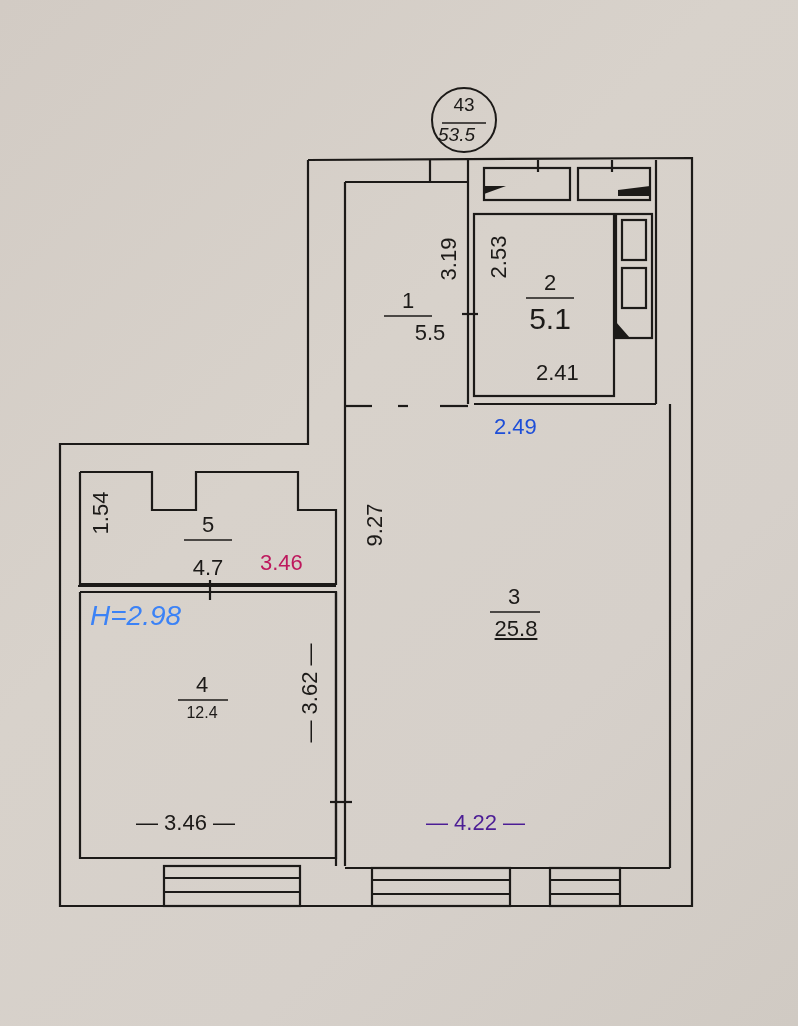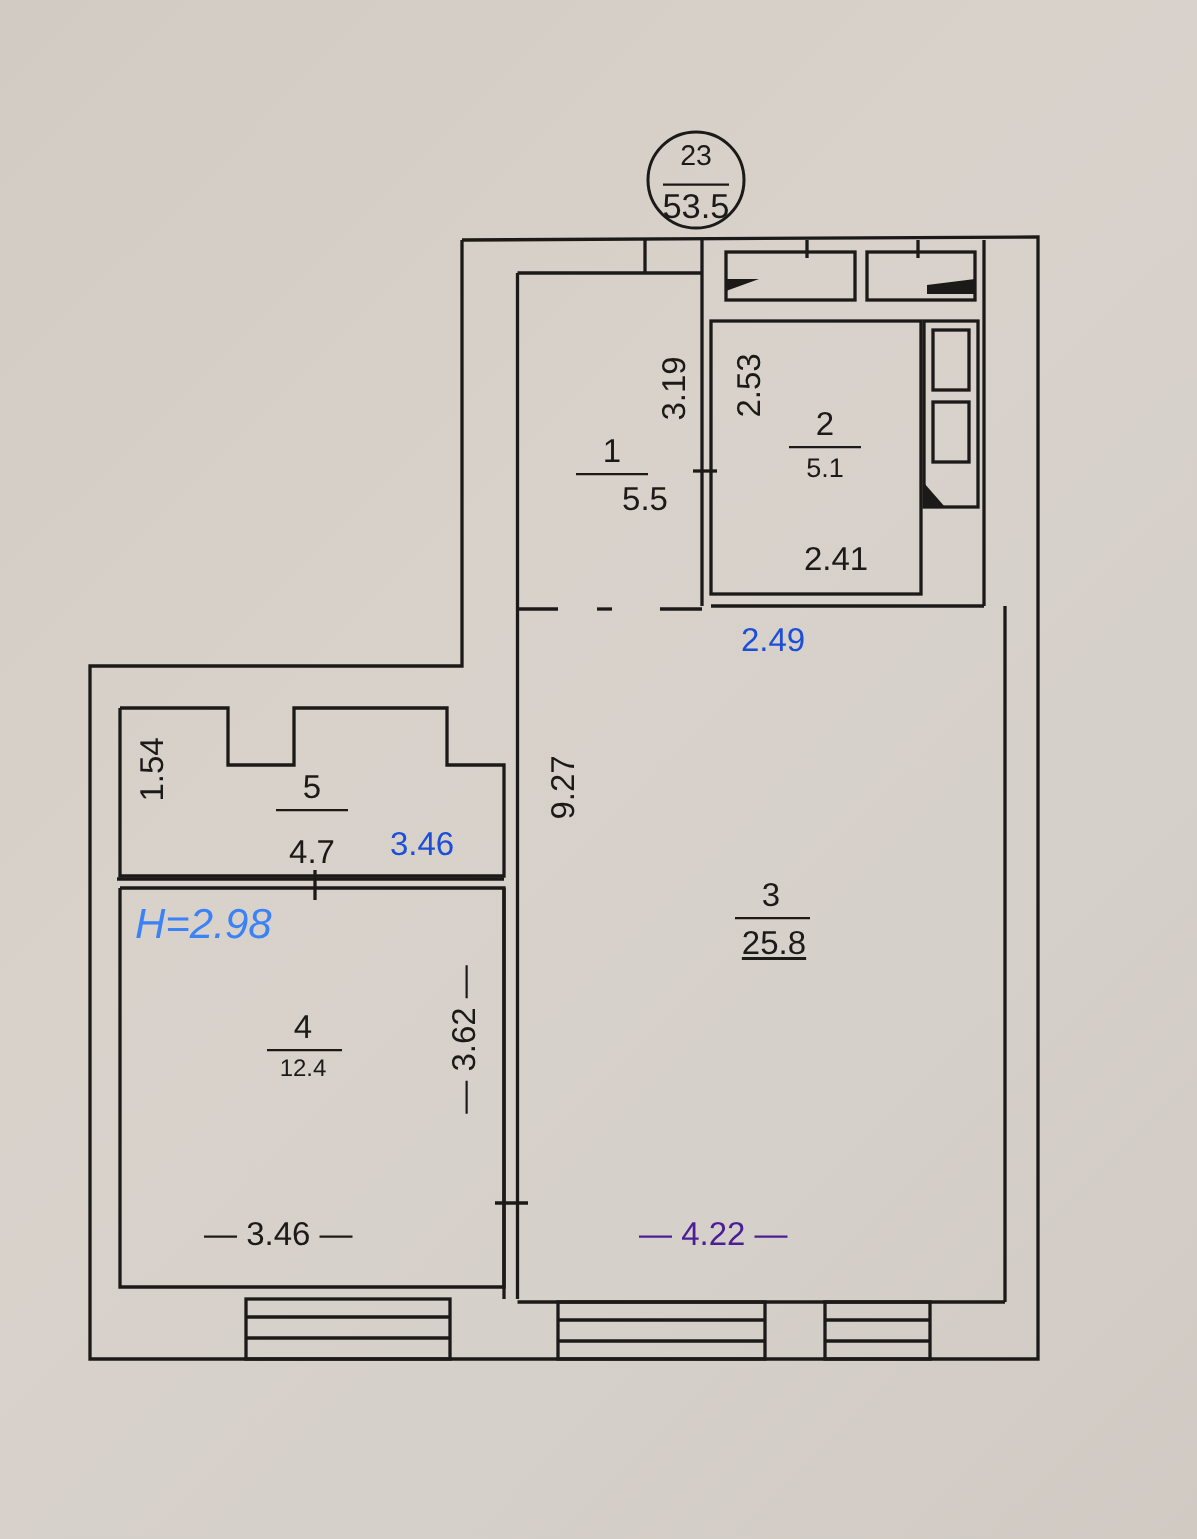--- a/index.html
+++ b/index.html
@@ -80,43 +80,43 @@
   <g stroke="#1c1a18" stroke-width="1.5">
     <line x1="384" y1="316" x2="432" y2="316"></line>
     <line x1="526" y1="298" x2="574" y2="298"></line>
     <line x1="490" y1="612" x2="540" y2="612"></line>
     <line x1="178" y1="700" x2="228" y2="700"></line>
     <line x1="184" y1="540" x2="232" y2="540"></line>
   </g>
 </svg>
 
 <div style="position:absolute;inset:0;">
-  <div style="position:absolute;left:448px;top:94px;width:32px;text-align:center;font-size:19px;color:#1c1a18;">23</div>
-  <div style="position:absolute;left:438px;top:124px;width:52px;text-align:center;font-size:23px;color:#1c1a18;">53.5</div>
+  <div style="position:absolute;left:448px;top:94px;width:32px;text-align:center;font-size:19px;color:#1c1a18;">43</div>
+  <div style="position:absolute;left:438px;top:124px;width:52px;text-align:left;font-size:19px;color:#1c1a18;font-style:italic;">53.5</div>
 
   <div style="position:absolute;left:394px;top:288px;width:28px;text-align:center;font-size:22px;color:#1c1a18;">1</div>
   <div style="position:absolute;left:402px;top:320px;width:56px;text-align:center;font-size:22px;color:#1c1a18;">5.5</div>
 
   <div style="position:absolute;left:536px;top:270px;width:28px;text-align:center;font-size:22px;color:#1c1a18;">2</div>
-  <div style="position:absolute;left:522px;top:302px;width:56px;text-align:center;font-size:18px;color:#1c1a18;">5.1</div>
+  <div style="position:absolute;left:522px;top:302px;width:56px;text-align:center;font-size:30px;color:#1c1a18;">5.1</div>
 
   <div style="position:absolute;left:500px;top:584px;width:28px;text-align:center;font-size:22px;color:#1c1a18;">3</div>
   <div style="position:absolute;left:476px;top:616px;width:80px;text-align:center;font-size:22px;color:#1c1a18;text-decoration:underline;">25.8</div>
 
   <div style="position:absolute;left:188px;top:672px;width:28px;text-align:center;font-size:22px;color:#1c1a18;">4</div>
   <div style="position:absolute;left:166px;top:704px;width:72px;text-align:center;font-size:16px;color:#1c1a18;">12.4</div>
 
   <div style="position:absolute;left:194px;top:512px;width:28px;text-align:center;font-size:22px;color:#1c1a18;">5</div>
   <div style="position:absolute;left:178px;top:544px;width:60px;text-align:center;font-size:22px;color:#1c1a18;margin-top:11px;">4.7</div>
 
   <div style="position:absolute;left:90px;top:600px;font-size:28px;font-style:italic;color:#3b82f6;">H=2.98</div>
 
   <div style="position:absolute;left:536px;top:360px;font-size:22px;color:#1c1a18;">2.41</div>
   <div style="position:absolute;left:494px;top:414px;font-size:22px;color:#1d4ed8;">2.49</div>
-  <div style="position:absolute;left:260px;top:550px;font-size:22px;color:#1d4ed8;">3.46</div>
+  <div style="position:absolute;left:260px;top:550px;font-size:22px;color:#be185d;">3.46</div>
   <div style="position:absolute;left:136px;top:810px;font-size:22px;color:#1c1a18;white-space:pre;">— 3.46 —</div>
   <div style="position:absolute;left:426px;top:810px;font-size:22px;color:#4c1d95;white-space:pre;">— 4.22 —</div>
 
   <div style="position:absolute;left:428px;top:246px;font-size:22px;color:#1c1a18;transform:rotate(-90deg);transform-origin:center;">3.19</div>
   <div style="position:absolute;left:478px;top:244px;font-size:22px;color:#1c1a18;transform:rotate(-90deg);transform-origin:center;">2.53</div>
   <div style="position:absolute;left:354px;top:512px;font-size:22px;color:#1c1a18;transform:rotate(-90deg);transform-origin:center;">9.27</div>
   <div style="position:absolute;left:80px;top:500px;font-size:22px;color:#1c1a18;transform:rotate(-90deg);transform-origin:center;">1.54</div>
   <div style="position:absolute;left:260px;top:680px;font-size:22px;color:#1c1a18;transform:rotate(-90deg);transform-origin:center;white-space:pre;">— 3.62 —</div>
 </div>
 

